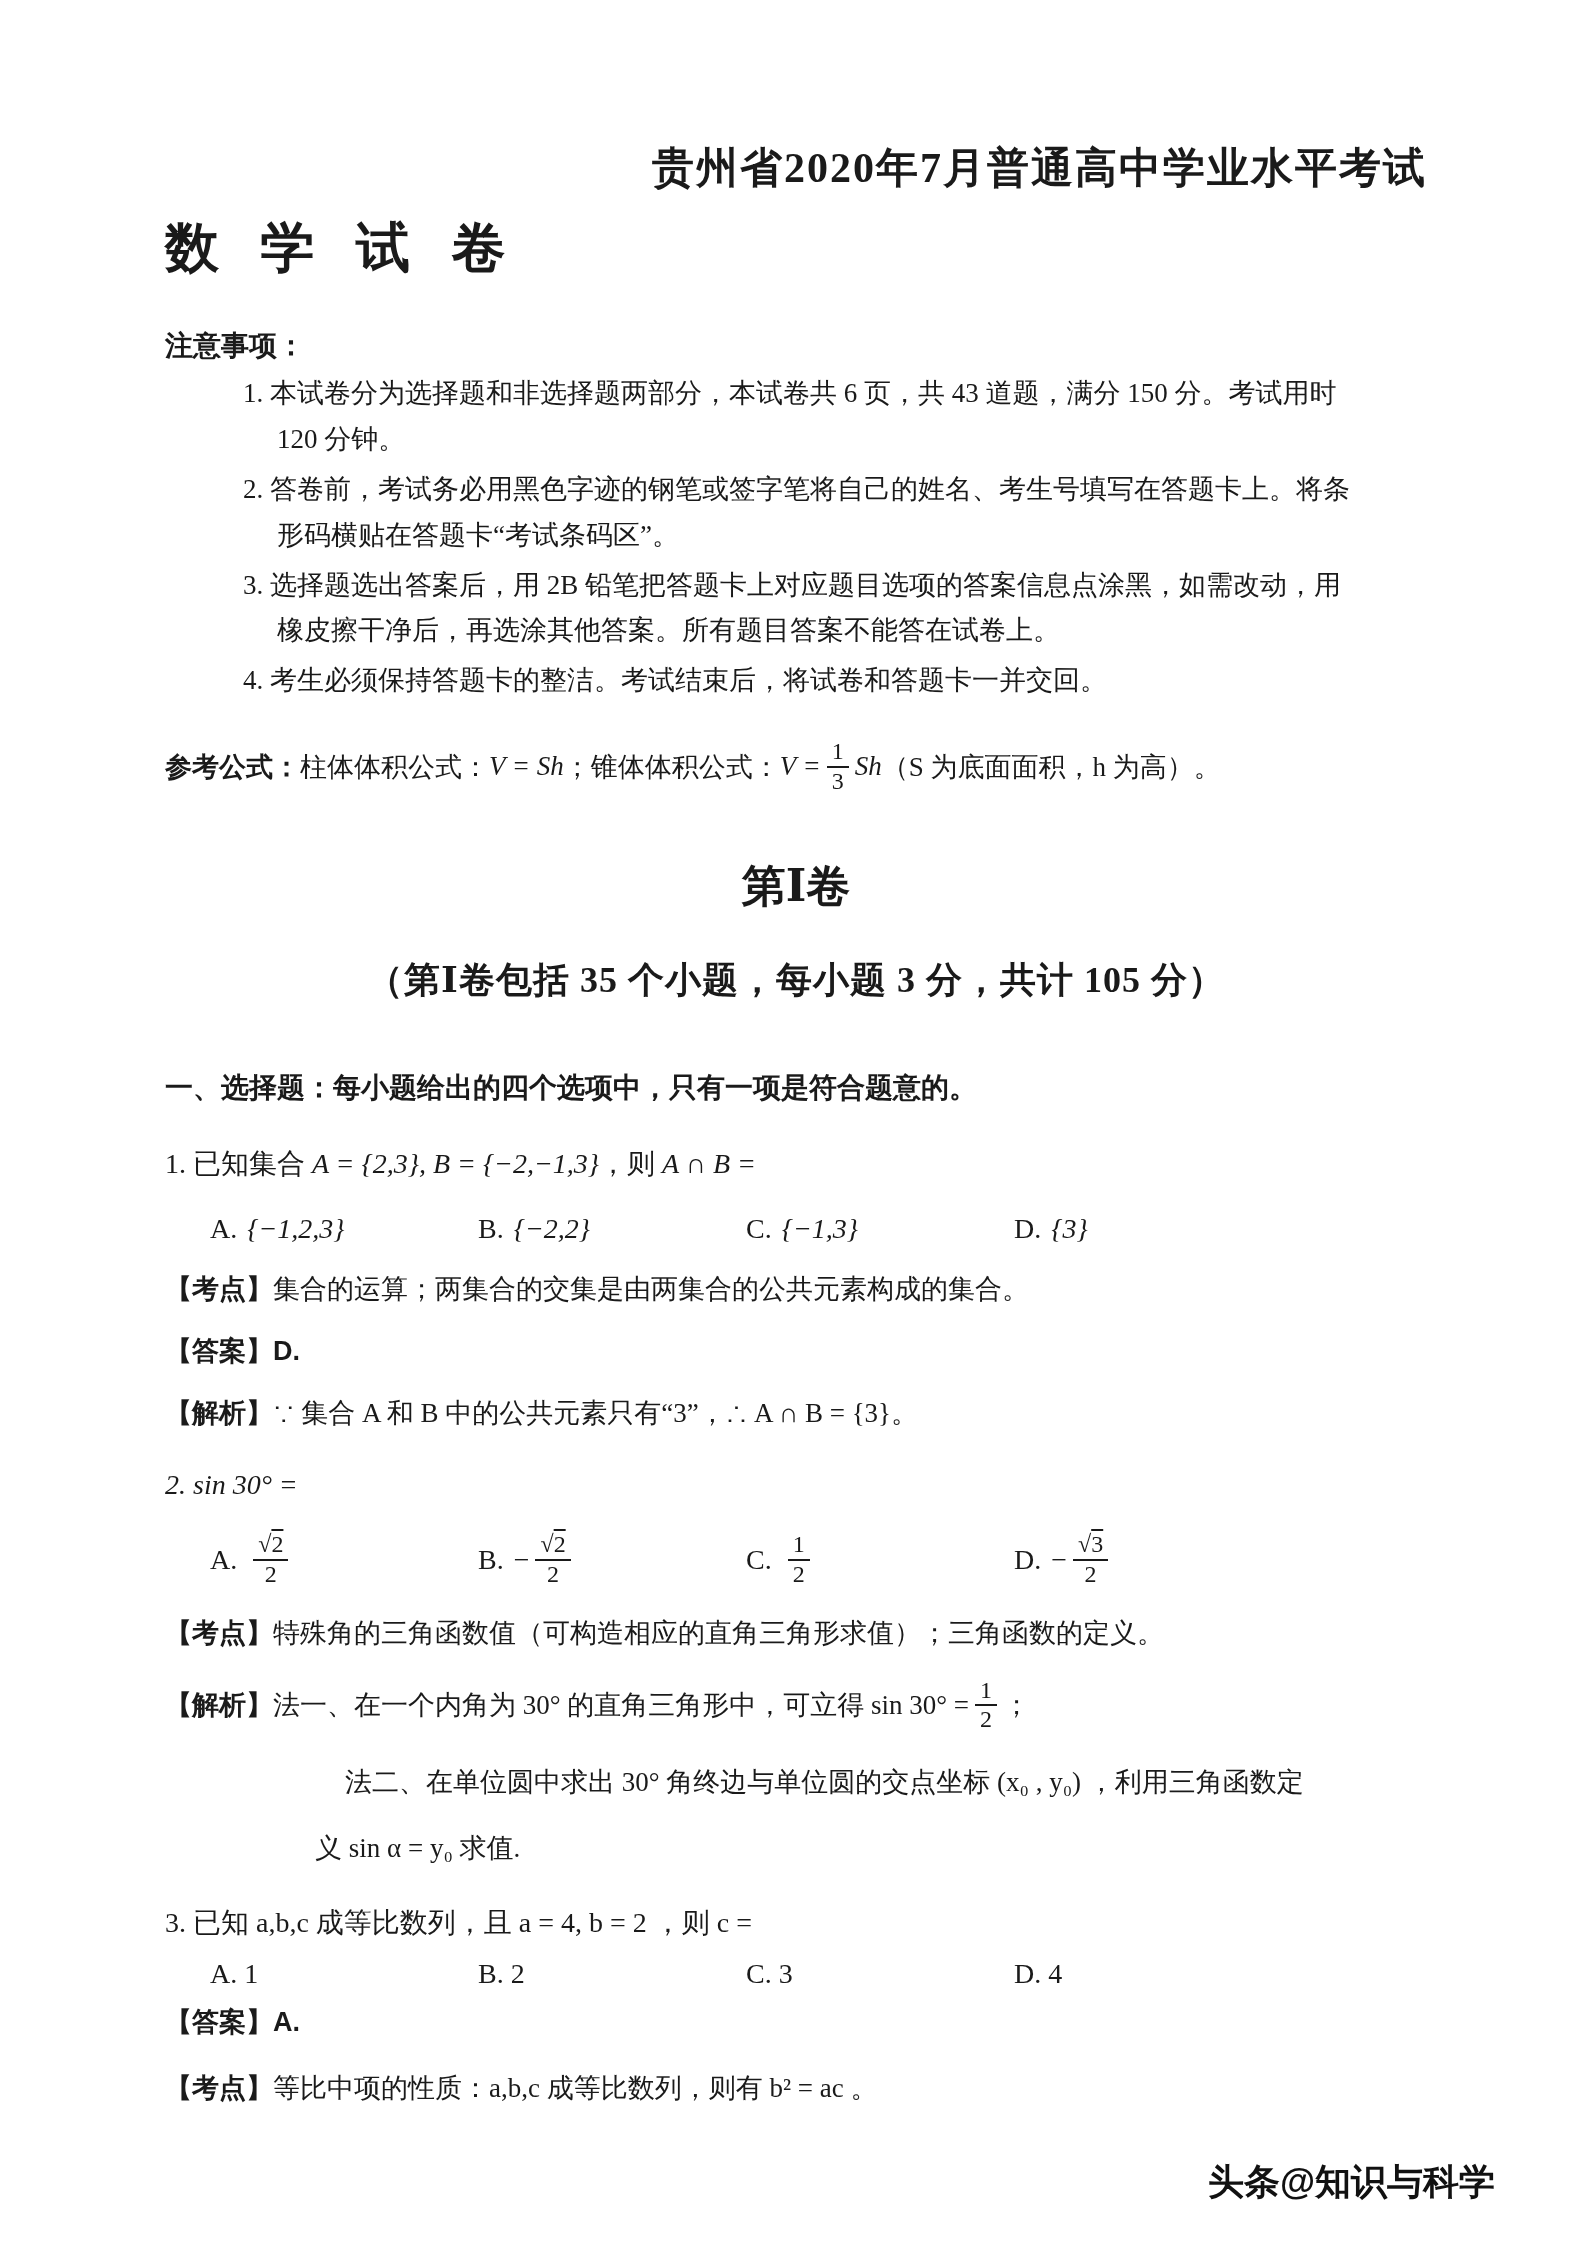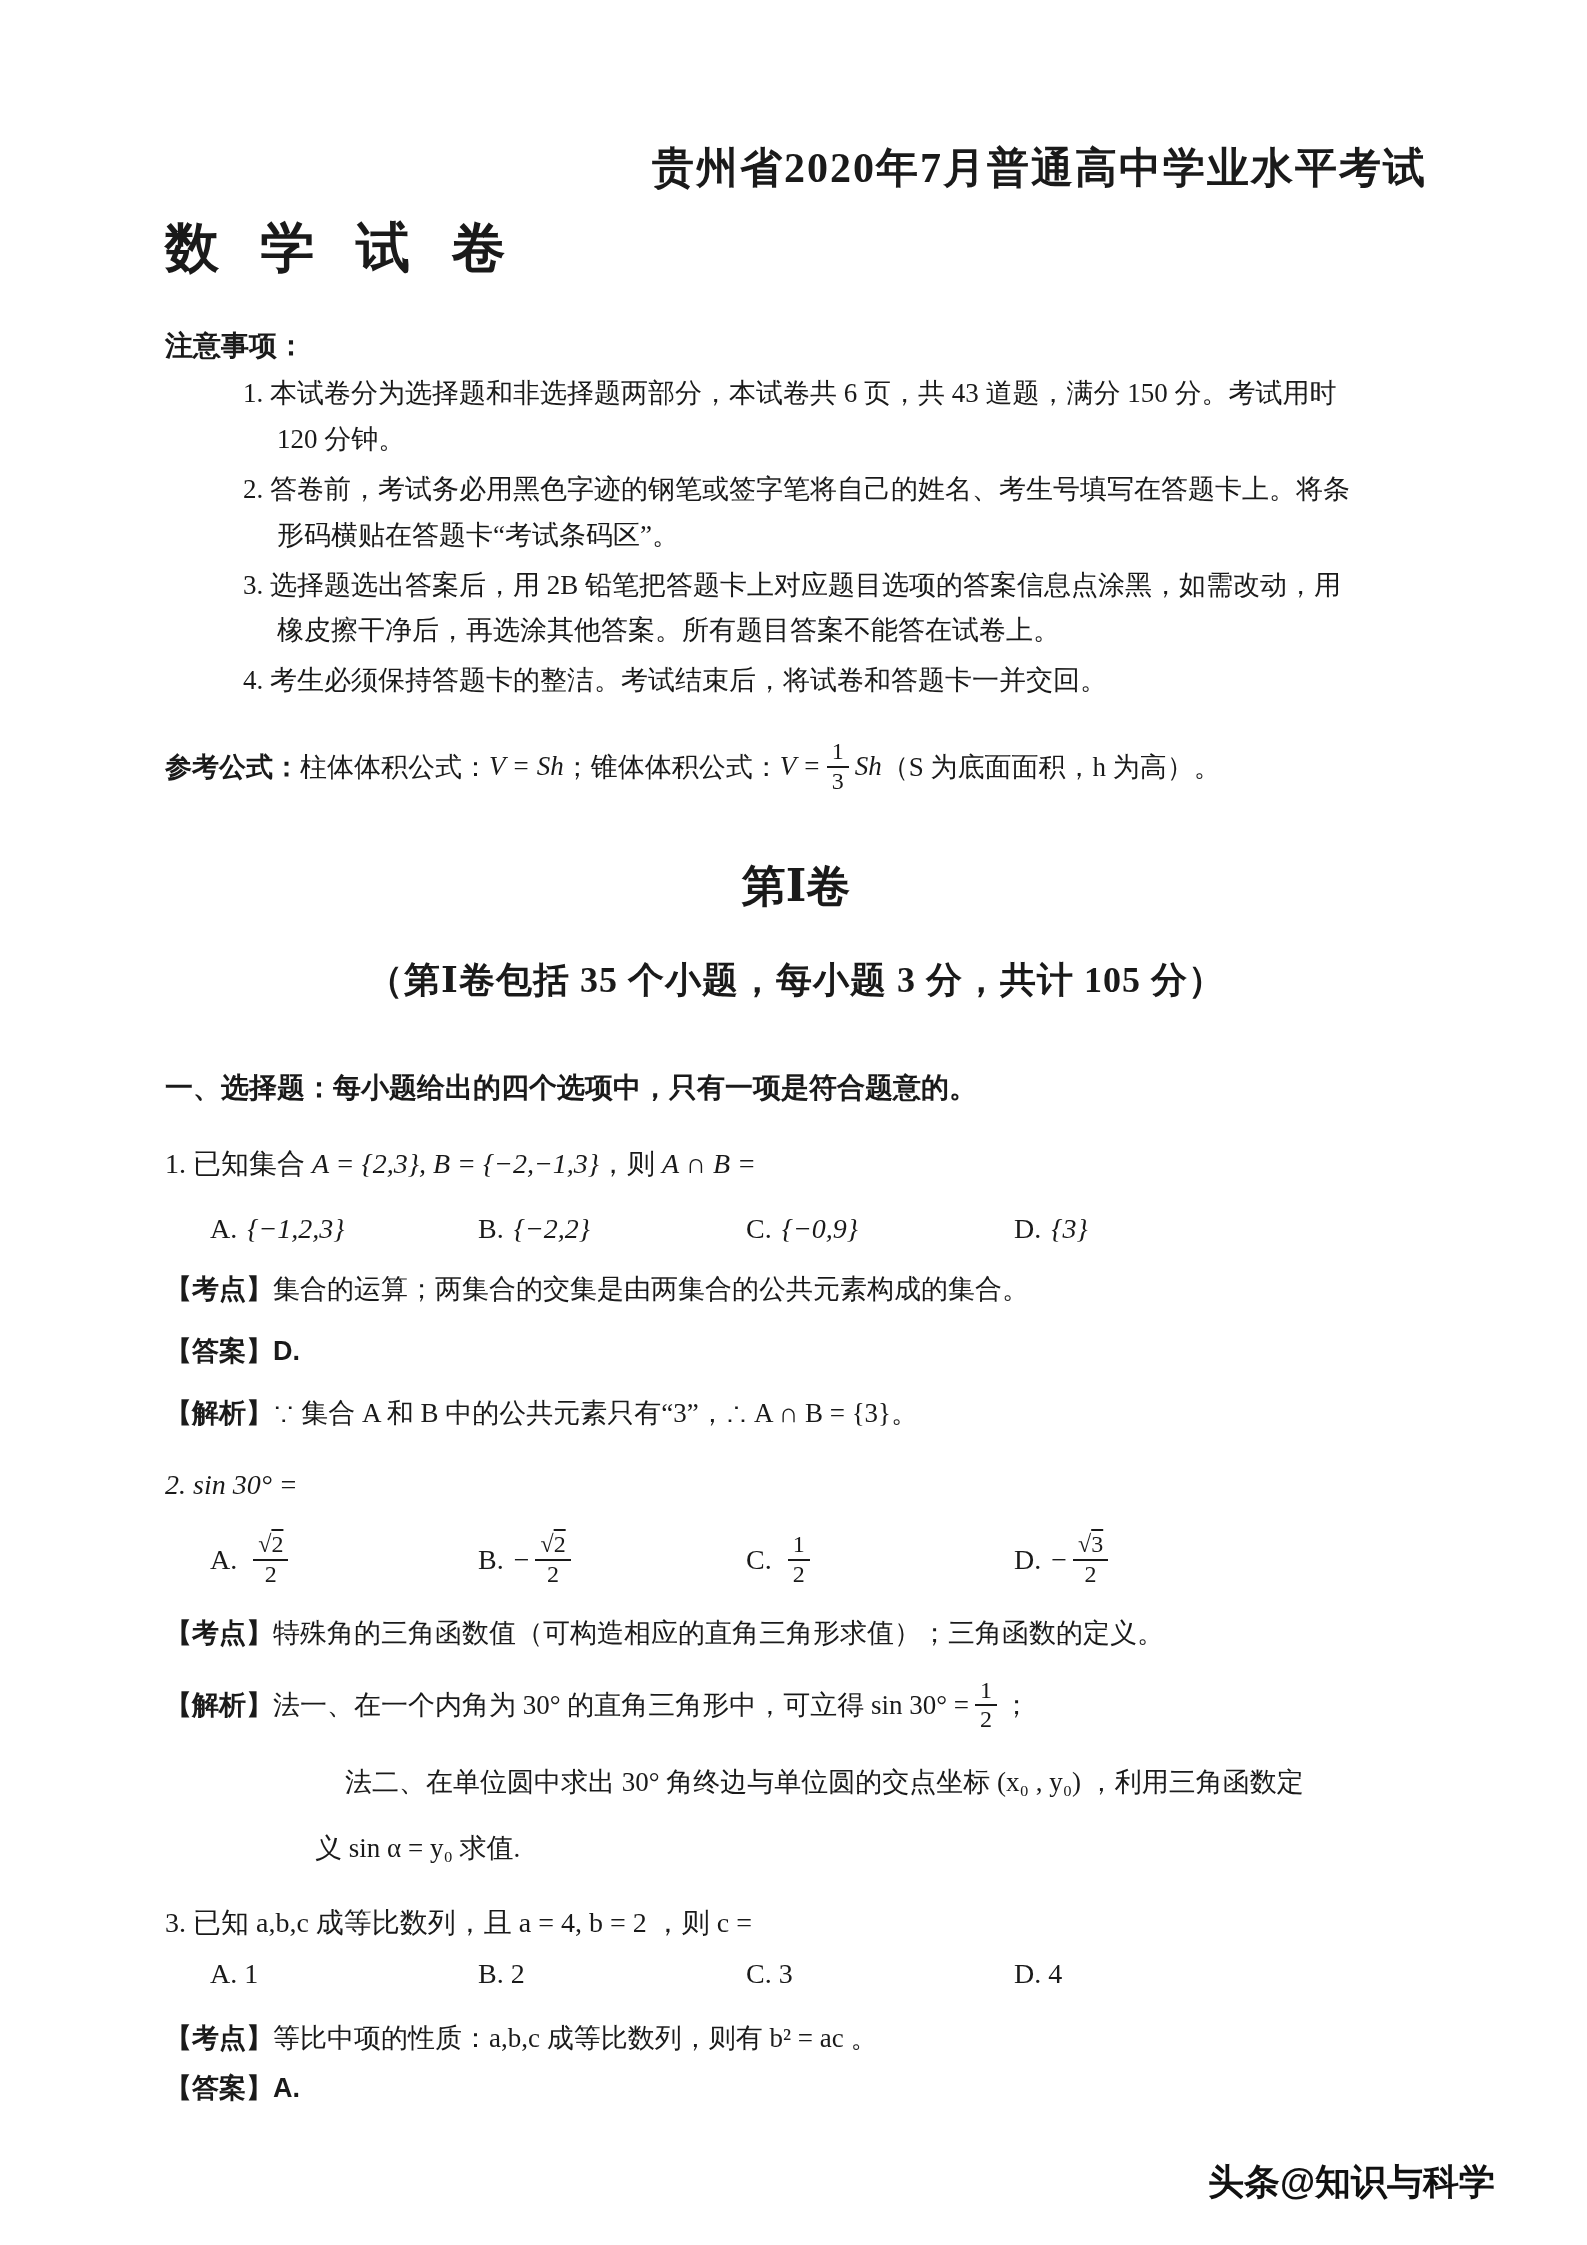--- a/index.html
+++ b/index.html
@@ -93,21 +93,21 @@
     <span class="opt">
         <span class="olabel">A.</span>
         <span class="math">{−1,2,3}</span>
       </span>
     <span class="opt">
         <span class="olabel">B.</span>
         <span class="math">{−2,2}</span>
       </span>
     <span class="opt">
         <span class="olabel">C.</span>
-        <span class="math">{−0,9}</span>
+        <span class="math">{−1,3}</span>
       </span>
     <span class="opt">
         <span class="olabel">D.</span>
         <span class="math">{3}</span>
       </span>
   </div>
   <div class="ans-line">
     <span class="alabel">【考点】</span><span>集合的运算；两集合的交集是由两集合的公共元素构成的集合。</span>
   </div>
   <div class="ans-line">
@@ -167,22 +167,22 @@
   <div class="jiexi-cont2">义 sin α = y₀ 求值.</div>
 
   
   <div class="stem">3. 已知 a,b,c 成等比数列，且 a = 4, b = 2 ，则 c =</div>
   <div class="opt-row" style="margin-top:16px;">
     <span class="opt">A. 1</span>
     <span class="opt">B. 2</span>
     <span class="opt">C. 3</span>
     <span class="opt">D. 4</span>
   </div>
+  <div class="ans-line" style="margin-top:14px;">
+    <span class="alabel">【答案】</span><span class="abold">A.</span>
+  </div>
   <div class="ans-line" style="margin-top:30px;">
     <span class="alabel">【考点】</span><span>等比中项的性质：a,b,c 成等比数列，则有 b² = ac 。</span>
-  </div>
-  <div class="ans-line" style="margin-top:14px;">
-    <span class="alabel">【答案】</span><span class="abold">A.</span>
   </div>
 
 </div>
 
 <div class="credit">头条@知识与科学</div>
 
 </body></html>

